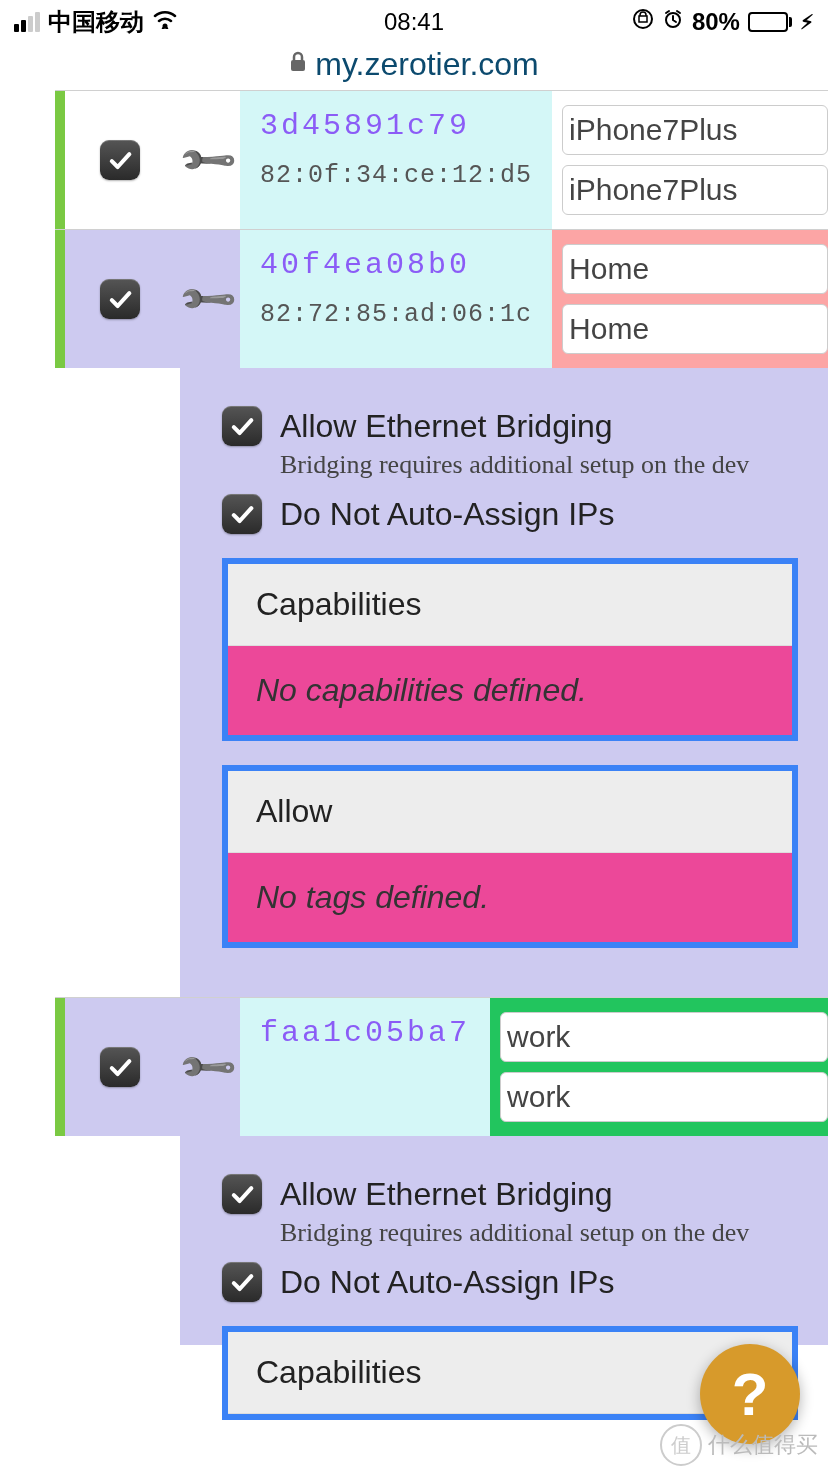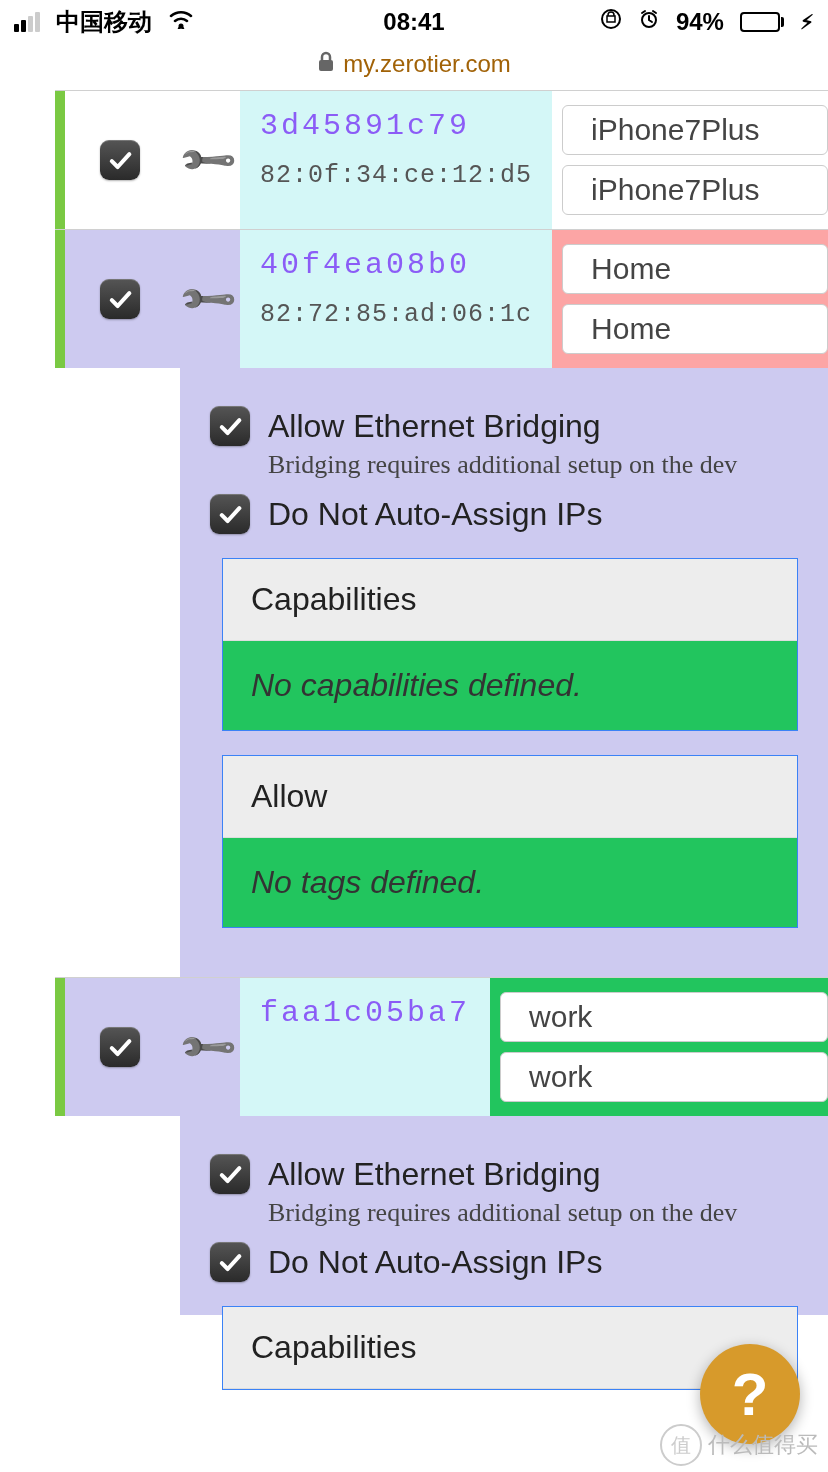--- a/index.html
+++ b/index.html
@@ -1,61 +1,61 @@
 <!DOCTYPE html>
 <html><head>
 <meta charset="utf-8">
 <style>
 * { margin:0; padding:0; box-sizing:border-box; }
 body { font-family: -apple-system, "Helvetica Neue", sans-serif; width:828px; height:1472px; background:#fff; overflow:hidden; position:relative; }
 
 
 .status-bar { height:44px; display:flex; align-items:center; justify-content:space-between; padding:0 14px; font-size:24px; font-weight:600; color:#000; }
-.status-left, .status-right { display:flex; align-items:center; gap:16px; }
-.status-center { position:absolute; left:50%; transform:translateX(-50%); font-weight:700; }
+.status-left, .status-right { display:flex; align-items:center; gap:8px; }
+.status-center { position:absolute; left:50%; transform:translateX(-50%); font-weight:400; }
 .signal { display:inline-flex; align-items:flex-end; gap:2px; }
 .signal span { width:5px; background:#000; border-radius:1px; }
 .signal span:nth-child(1){height:8px} .signal span:nth-child(2){height:12px} .signal span:nth-child(3){height:16px;background:#ccc} .signal span:nth-child(4){height:20px;background:#ccc}
 .wifi-icon { font-size:22px; }
 .battery { display:inline-flex; align-items:center; }
 .battery-body { width:40px; height:20px; border:2px solid #000; border-radius:4px; padding:2px; position:relative; }
 .battery-fill { width:80%; height:100%; background:#4cd964; border-radius:2px; }
 .battery-tip { width:3px; height:10px; background:#000; border-radius:0 2px 2px 0; margin-left:1px; }
 
 
-.address-bar { height:40px; display:flex; align-items:center; justify-content:center; gap:8px; font-size:24px; color:#a16207; }
+.address-bar { height:40px; display:flex; align-items:center; justify-content:center; gap:8px; font-size:32px; color:#0c4a6e; }
 .lock-icon { font-size:20px; color:#666; }
 
 
 .content { margin-top:6px; padding-left:55px; }
 
 .member-row { display:flex; align-items:stretch; border-top:1px solid #d0d0d0; border-bottom:1px solid #d0d0d0; margin-bottom:-1px; position:relative; }
 .green-bar { width:10px; background:#7ac943; }
 .auth-cell { width:110px; display:flex; align-items:center; justify-content:center; background:#fff; }
 .wrench-cell { width:65px; display:flex; align-items:center; justify-content:center; background:#fff; }
 
 .checkbox { width:40px; height:40px; background:linear-gradient(#555,#2a2a2a); border-radius:9px; display:flex; align-items:center; justify-content:center; box-shadow:inset 0 1px 0 rgba(255,255,255,.2), 0 1px 2px rgba(0,0,0,.3); }
 .checkbox svg { width:28px; height:28px; }
 
 .wrench { font-size:38px; transform:rotate(-45deg); filter:grayscale(1) brightness(.7); }
 
 .id-cell { background:#d4f7f7; padding:18px 20px 18px 20px; font-family:"Courier New",monospace; min-width:235px; }
 .node-id { font-size:30px; letter-spacing:3px; color:#8b5cf6; margin-bottom:18px; }
 .phys-addr { font-size:25px; letter-spacing:1px; color:#555; }
 
 .name-cell { flex:1; padding:14px 0 14px 10px; display:flex; flex-direction:column; gap:10px; }
-.name-input { height:50px; font-size:30px; padding:0 28px; border:1px solid #ccc; border-radius:6px; color:#444; background:#fff; width:100%; }
-
-
-.expanded { background:#cdcaf0; margin-left:125px; padding:25px 0 25px 30px; }
+.name-input { height:50px; font-size:30px; padding:0 6px; border:1px solid #ccc; border-radius:6px; color:#444; background:#fff; width:100%; }
+
+
+.expanded { background:#cdcaf0; margin-left:125px; padding:25px 0 25px 42px; }
 .opt-row { display:flex; align-items:center; gap:18px; margin:14px 0 4px; }
 .opt-label { font-size:32px; color:#222; }
 .opt-desc { font-size:26px; color:#444; margin-left:58px; margin-bottom:10px; white-space:nowrap; overflow:hidden;font-family:Liberation Serif, serif; }
 
-.panel-section { background:#22c55e; border:1px solid #3b82f6; margin:24px 30px 0 12px; }
+.panel-section { background:#ec4899; border:6px solid #3b82f6; margin:24px 30px 0 0; }
 .panel-header { background:#ededed; padding:22px 28px; font-size:32px; color:#222; border-bottom:1px solid #ddd; }
 .panel-body { padding:26px 28px; font-size:32px; font-style:italic; color:#333; }
 
 
 .help-btn { position:absolute; right:28px; bottom:28px; width:100px; height:100px; border-radius:50%; background:#d79a2b; color:#fff; font-size:60px; font-weight:700; display:flex; align-items:center; justify-content:center; box-shadow:0 4px 14px rgba(0,0,0,.3); }
 
 
 .watermark { position:absolute; right:10px; bottom:6px; font-size:22px; color:#bbb; display:flex; align-items:center; gap:6px; }
 .watermark-circle { width:42px; height:42px; border:2px solid #ccc; border-radius:50%; display:flex; align-items:center; justify-content:center; font-size:20px; color:#ccc; }
 </style>
@@ -85,21 +85,21 @@
           <circle cx="11" cy="11" r="9" fill="none" stroke="#000" stroke-width="2"></circle>
           <path d="M8 8 v-1 a3 3 0 0 1 6 0 v1 M7 8 h8 v6 h-8 z" fill="none" stroke="#000" stroke-width="1.5"></path>
         </svg>
     </span>
     <span>
       <svg width="22" height="22" viewBox="0 0 22 22">
           <circle cx="11" cy="12" r="7" fill="none" stroke="#000" stroke-width="2"></circle>
           <path d="M11 8 v4 l3 2 M4 5 l3-2 M18 5 l-3-2" fill="none" stroke="#000" stroke-width="2" stroke-linecap="round"></path>
         </svg>
     </span>
-    <span>94%</span>
+    <span>80%</span>
     <span class="battery">
       <span class="battery-body"><span class="battery-fill"></span></span>
         <span class="battery-tip"></span>
     </span>
     <span style="font-size:20px">⚡︎</span>
   </div>
 </div>
 
 <div class="address-bar">
   <span class="lock-icon">

